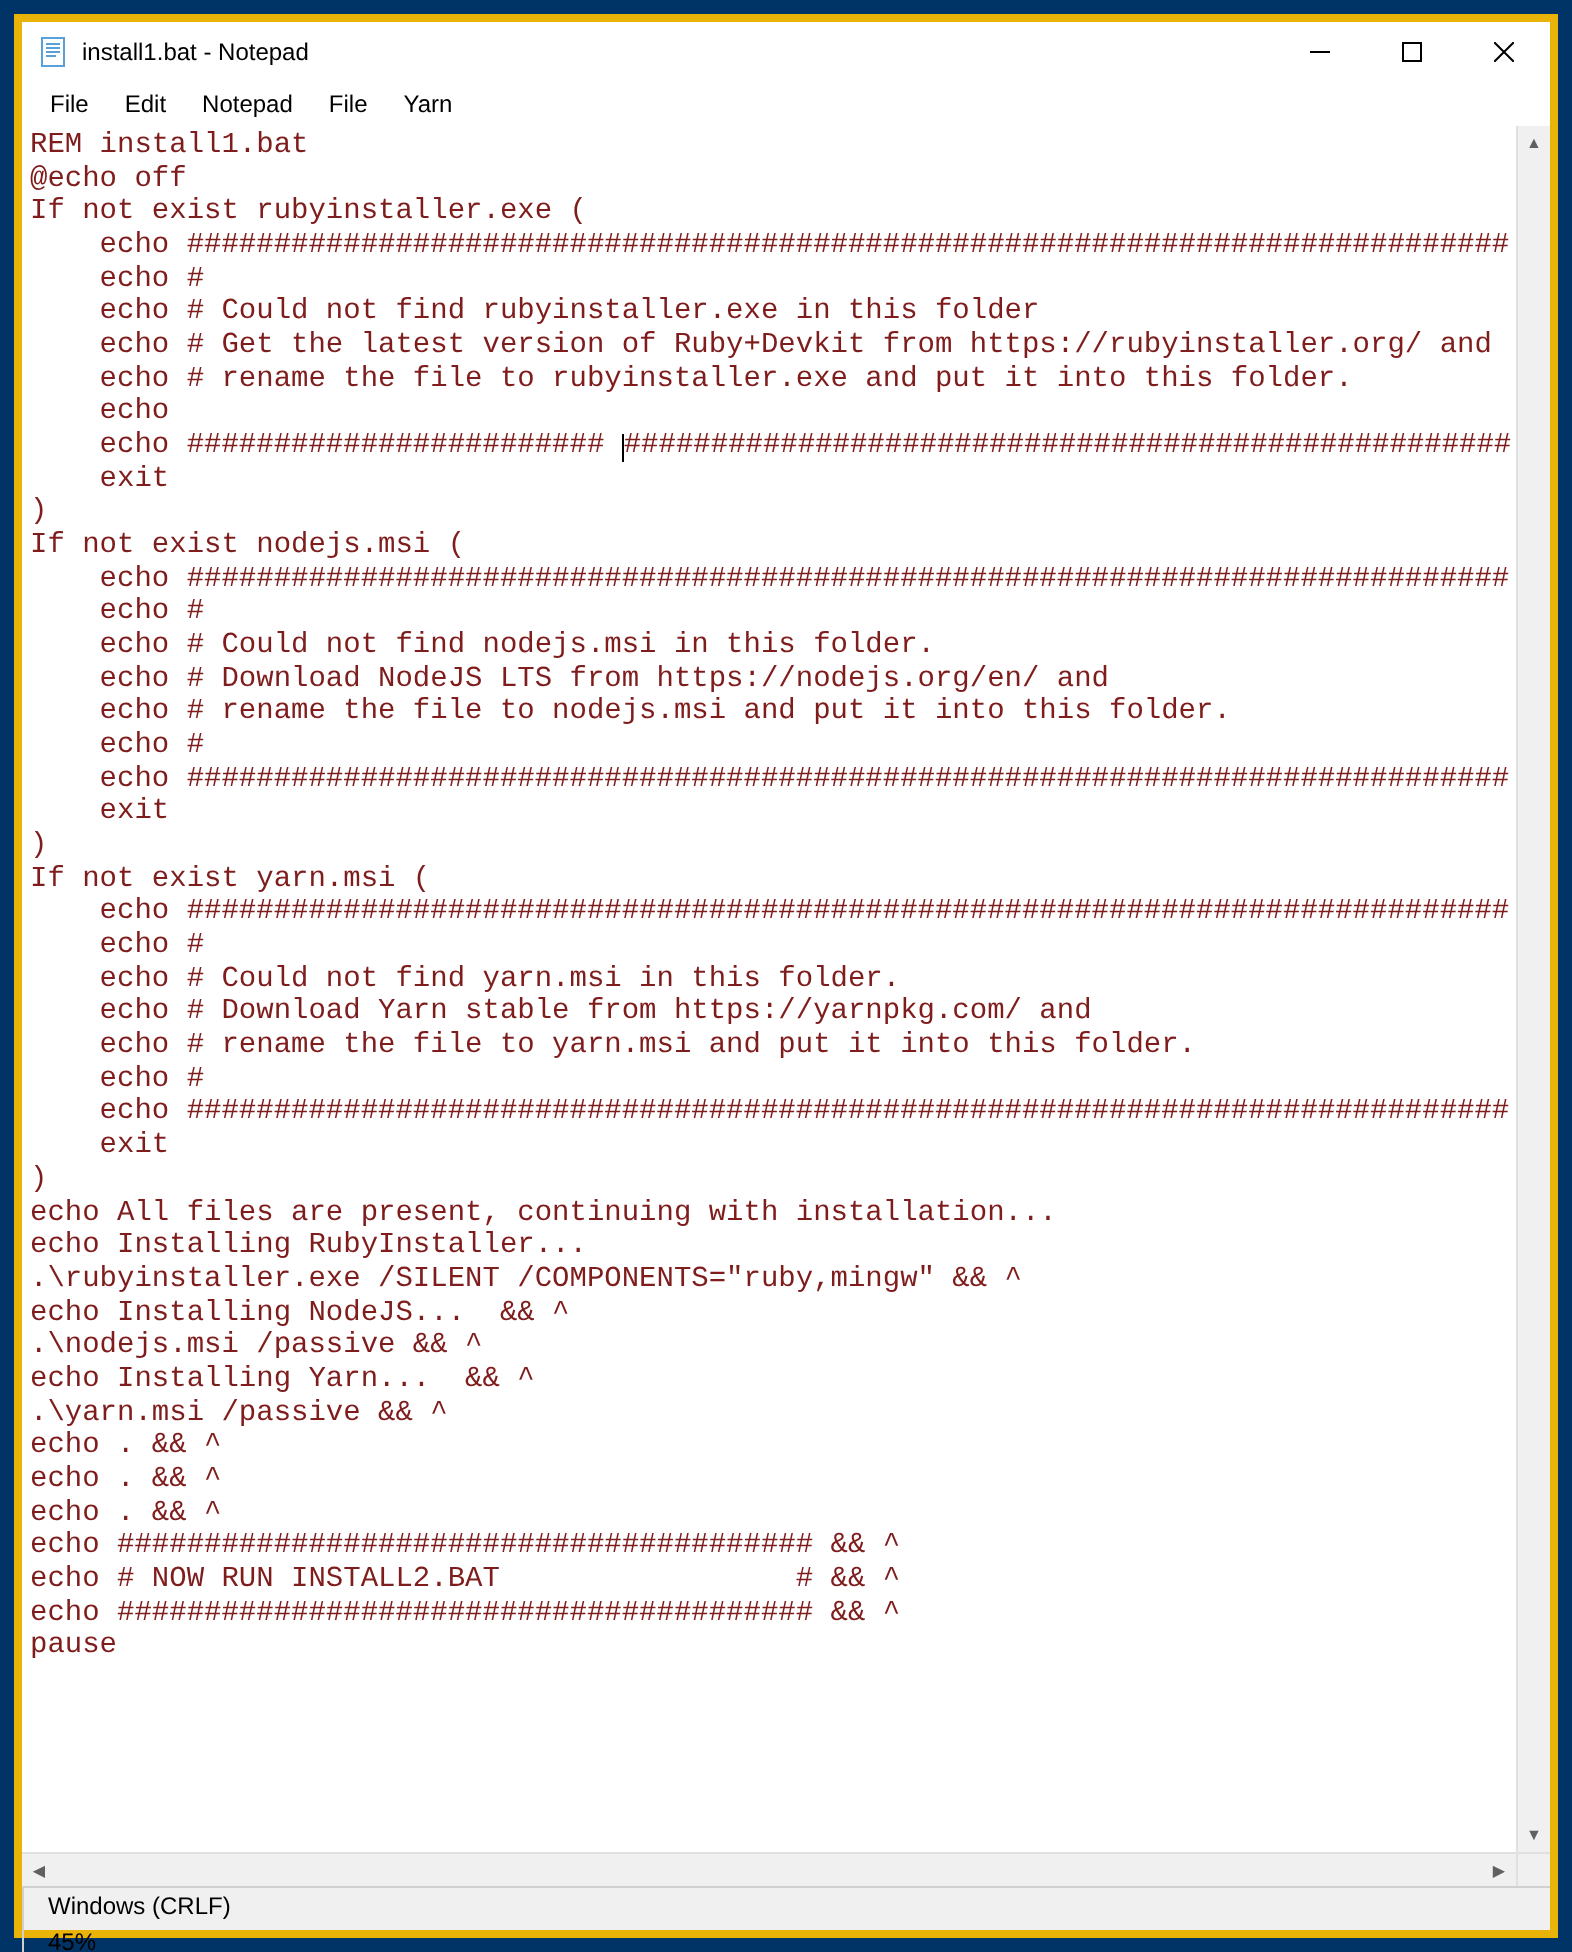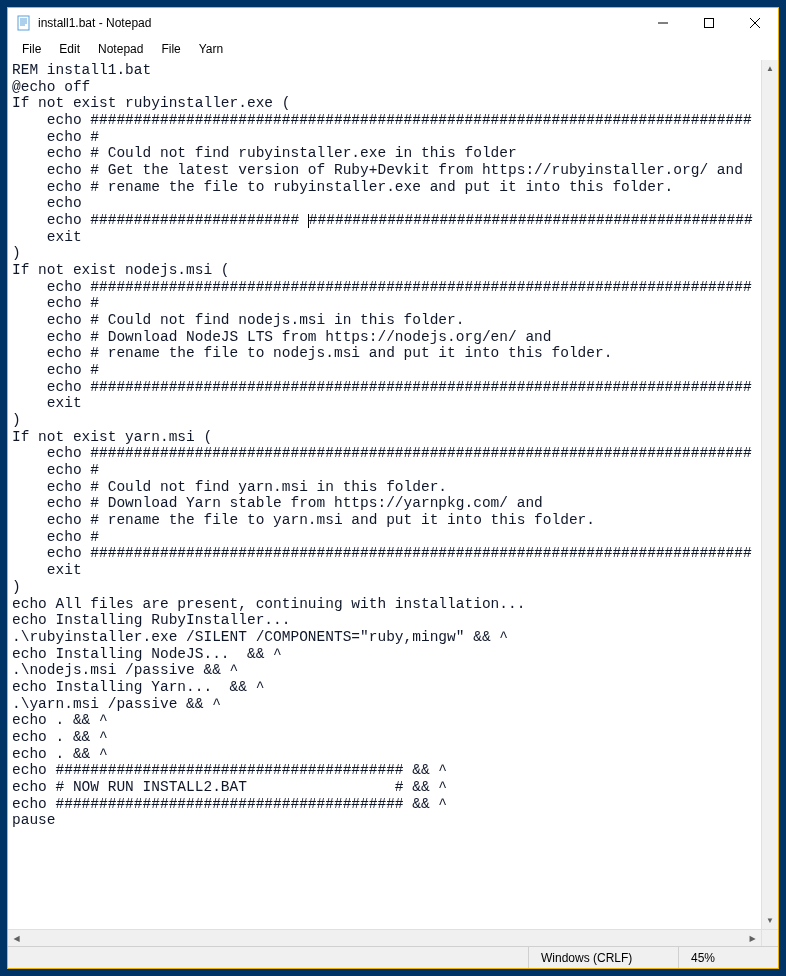--- a/index.html
+++ b/index.html
@@ -5,21 +5,21 @@
     * { margin: 0; padding: 0; box-sizing: border-box; }
     body {
       background: #003366;
       font-family: "Segoe UI", Arial, sans-serif;
       padding: 7px;
       width: 786px;
       height: 976px;
     }
     .window {
       background: #ffffff;
-      border: 1px solid #eab308;
+      border: 4px solid #eab308;
       width: 100%;
       height: 100%;
       display: flex;
       flex-direction: column;
     }
     .titlebar {
       display: flex;
       align-items: center;
       height: 30px;
       padding: 0 0 0 8px;
@@ -70,21 +70,21 @@
       position: relative;
     }
     .editor {
       flex: 1;
       font-family: Consolas, "Courier New", monospace;
       font-size: 14.5px;
       line-height: 1.15;
       white-space: pre;
       padding: 2px 4px;
       overflow: auto;
-      color: #0f172a;
+      color: #7f1d1d;
     }
     .scrollbar-v {
       width: 17px;
       background: #f0f0f0;
       border-left: 1px solid #e0e0e0;
       position: relative;
     }
     .scroll-arrow {
       height: 17px;
       width: 100%;
@@ -121,20 +121,21 @@
       border-top: 1px solid #e0e0e0;
       border-left: 1px solid #e0e0e0;
     }
     .statusbar {
       display: flex;
       height: 22px;
       background: #f0f0f0;
       border-top: 1px solid #d0d0d0;
       font-size: 12px;
       color: #000;
+      flex-direction: column;
     }
     .status-spacer { flex: 1; }
     .status-cell {
       padding: 2px 12px;
       border-left: 1px solid #d0d0d0;
       min-width: 100px;
       display: flex;
       align-items: center;
     }
     .status-cell.wide { min-width: 150px; }

